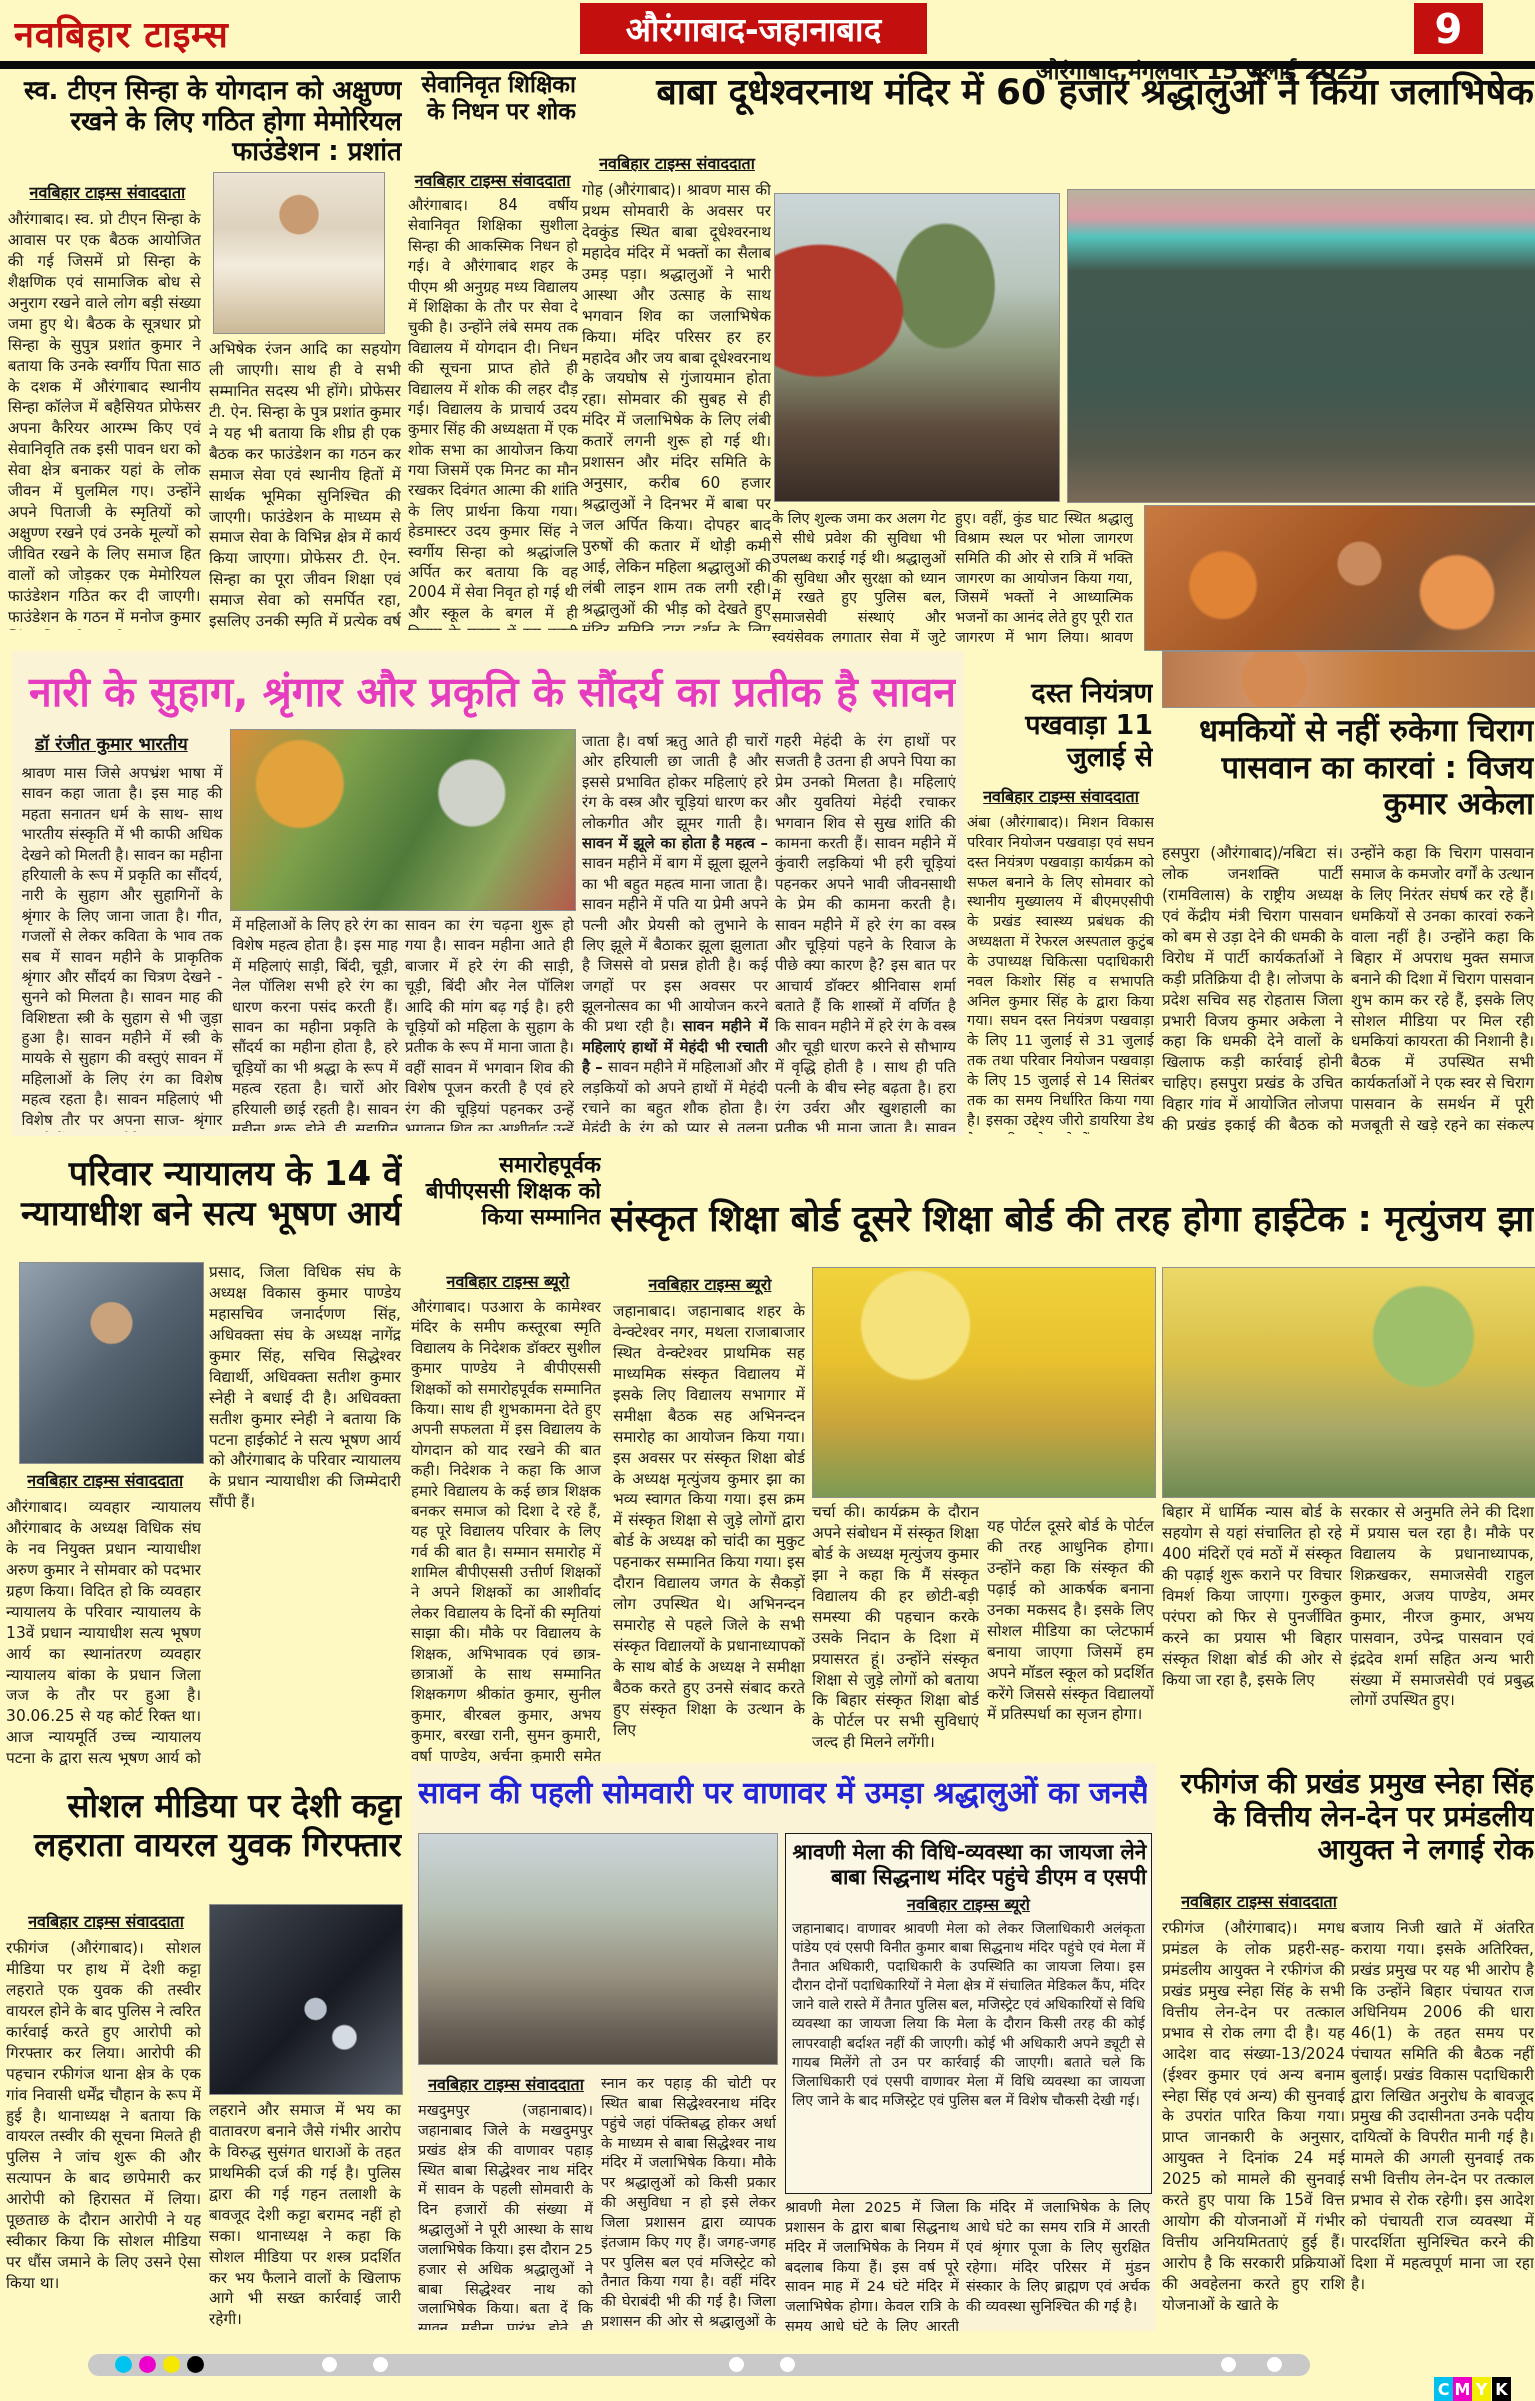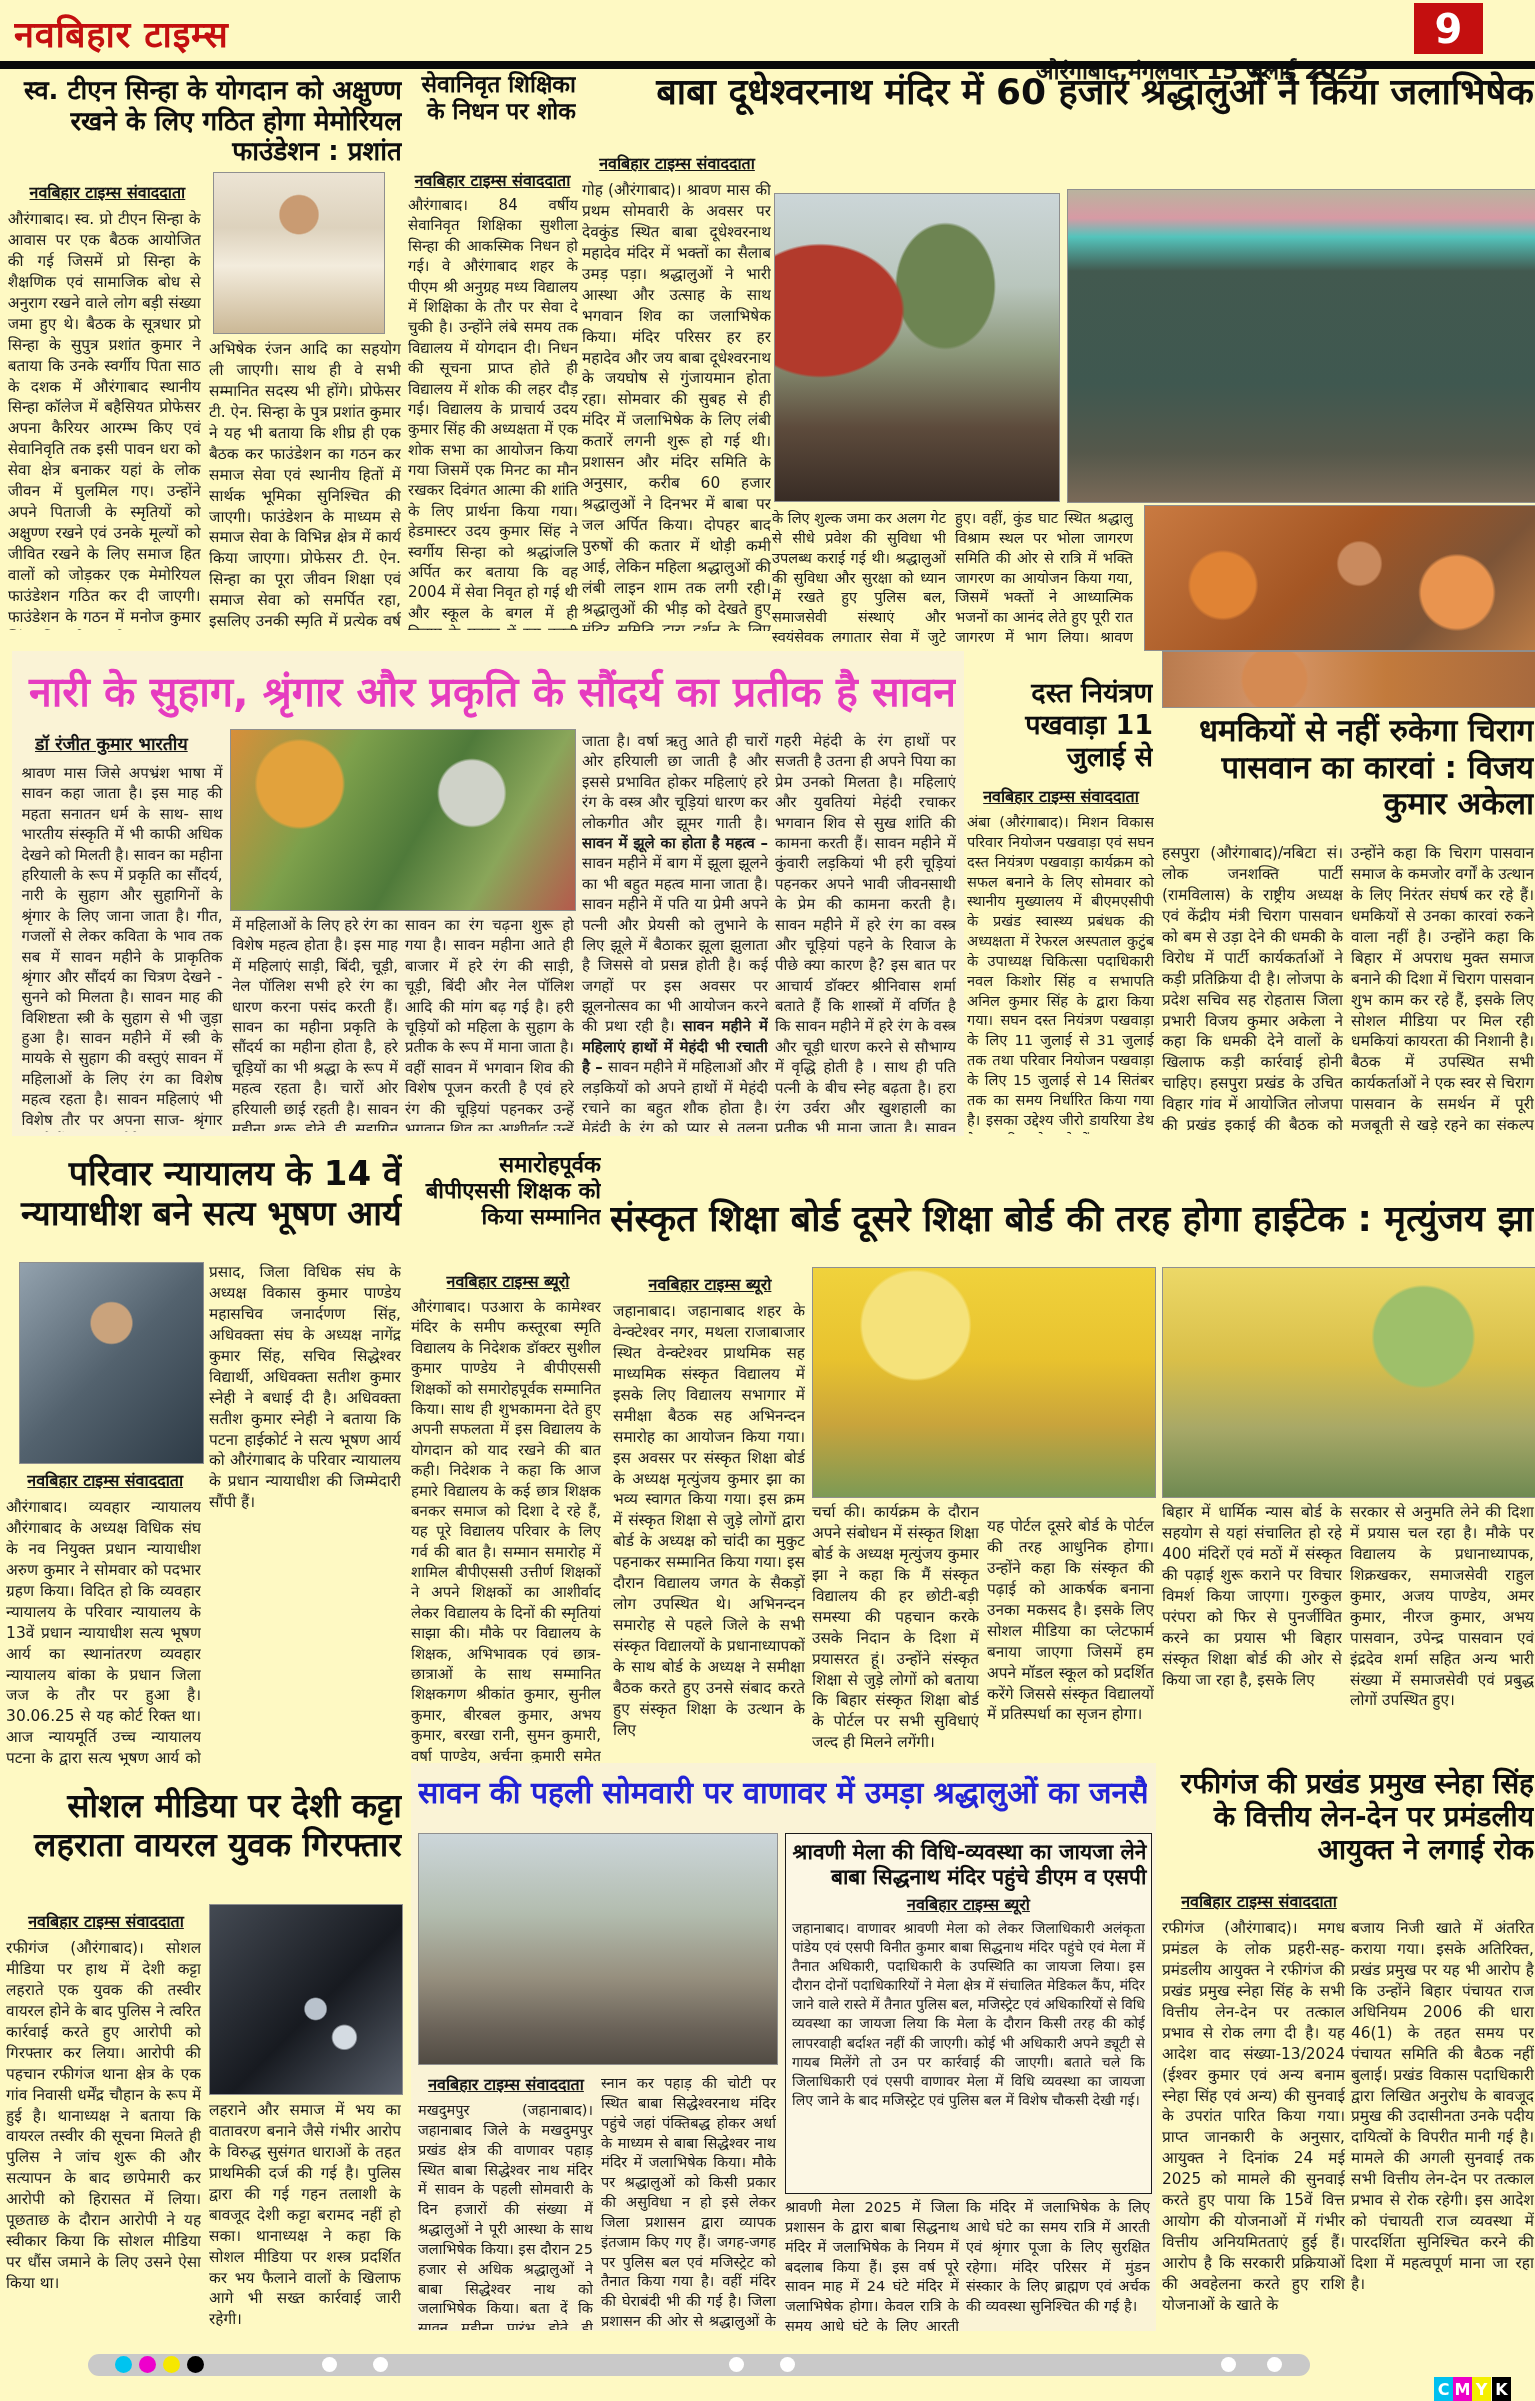--- a/index.html
+++ b/index.html
@@ -63,20 +63,21 @@
      linear-gradient(135deg,#444a53 0%,#171a20 55%,#575e69 100%);}
   .ph-street{background:
      linear-gradient(180deg,#ccd6da 0%,#b2bcae 35%,#97907f 62%,#6a6258 85%,#514b43 100%);}
 </style>
 </head>
 <body>
 
 <div id="page">
 
   <div class="abs paper-name" style="left:14px;top:9.2px;width:353px;height:48px;">नवबिहार टाइम्स</div>
+  <div class="abs red-box" style="left:580px;top:3.1px;width:347px;height:51px;font-size:33px;">औरंगाबाद-जहानाबाद</div>
   <div class="abs date-text" style="left:1036px;top:17px;width:369px;height:31px;">औरंगाबाद,मंगलवार 15 जुलाई 2025</div>
   <div class="abs red-box" style="left:1414px;top:3.1px;width:69px;height:51px;font-size:40px;">9</div>
   <div class="abs rule" style="left:0;top:61px;width:1535px;height:7.7px;"></div>
 
   <div class="abs hl" style="left:3.8px;top:75px;width:398px;height:98px;font-size:26px;">स्व. टीएन सिन्हा के योगदान को अक्षुण्ण रखने के लिए गठित होगा मेमोरियल फाउंडेशन : प्रशांत</div>
   <div class="abs byline" style="left:15.4px;top:181px;width:184px;height:23px;">नवबिहार टाइम्स संवाददाता</div>
   <div class="abs col" style="left:7.7px;top:209px;width:193px;height:421px;">औरंगाबाद। स्व. प्रो टीएन सिन्हा के आवास पर एक बैठक आयोजित की गई जिसमें प्रो सिन्हा के शैक्षणिक एवं सामाजिक बोध से अनुराग रखने वाले लोग बड़ी संख्या जमा हुए थे। बैठक के सूत्रधार प्रो सिन्हा के सुपुत्र प्रशांत कुमार ने बताया कि उनके स्वर्गीय पिता साठ के दशक में औरंगाबाद स्थानीय सिन्हा कॉलेज में बहैसियत प्रोफेसर अपना कैरियर आरम्भ किए एवं सेवानिवृति तक इसी पावन धरा को सेवा क्षेत्र बनाकर यहां के लोक जीवन में घुलमिल गए। उन्होंने अपने पिताजी के स्मृतियों को अक्षुण्ण रखने एवं उनके मूल्यों को जीवित रखने के लिए समाज हित वालों को जोड़कर एक मेमोरियल फाउंडेशन गठित कर दी जाएगी। फाउंडेशन के गठन में मनोज कुमार सिंह, मित्र पीएम श्री अनुग्रह मध्य विद्यालय के प्राचार्य उदय कुमार सिंह, अभिषेक आदि की प्रमुख</div>
   <div class="abs photo ph-oldman" style="left:213px;top:172px;width:170px;height:160px;"></div>
   <div class="abs col" style="left:209px;top:339px;width:192px;height:290px;">अभिषेक रंजन आदि का सहयोग ली जाएगी। साथ ही वे सभी सम्मानित सदस्य भी होंगे। प्रोफेसर टी. ऐन. सिन्हा के पुत्र प्रशांत कुमार ने यह भी बताया कि शीघ्र ही एक बैठक कर फाउंडेशन का गठन कर समाज सेवा एवं स्थानीय हितों में सार्थक भूमिका सुनिश्चित की जाएगी। फाउंडेशन के माध्यम से समाज सेवा के विभिन्न क्षेत्र में कार्य किया जाएगा। प्रोफेसर टी. ऐन. सिन्हा का पूरा जीवन शिक्षा एवं समाज सेवा को समर्पित रहा, इसलिए उनकी स्मृति में प्रत्येक वर्ष उनकी पुण्यतिथि पर एक कार्यक्रम का आयोजन किया जाएगा।</div>
 

